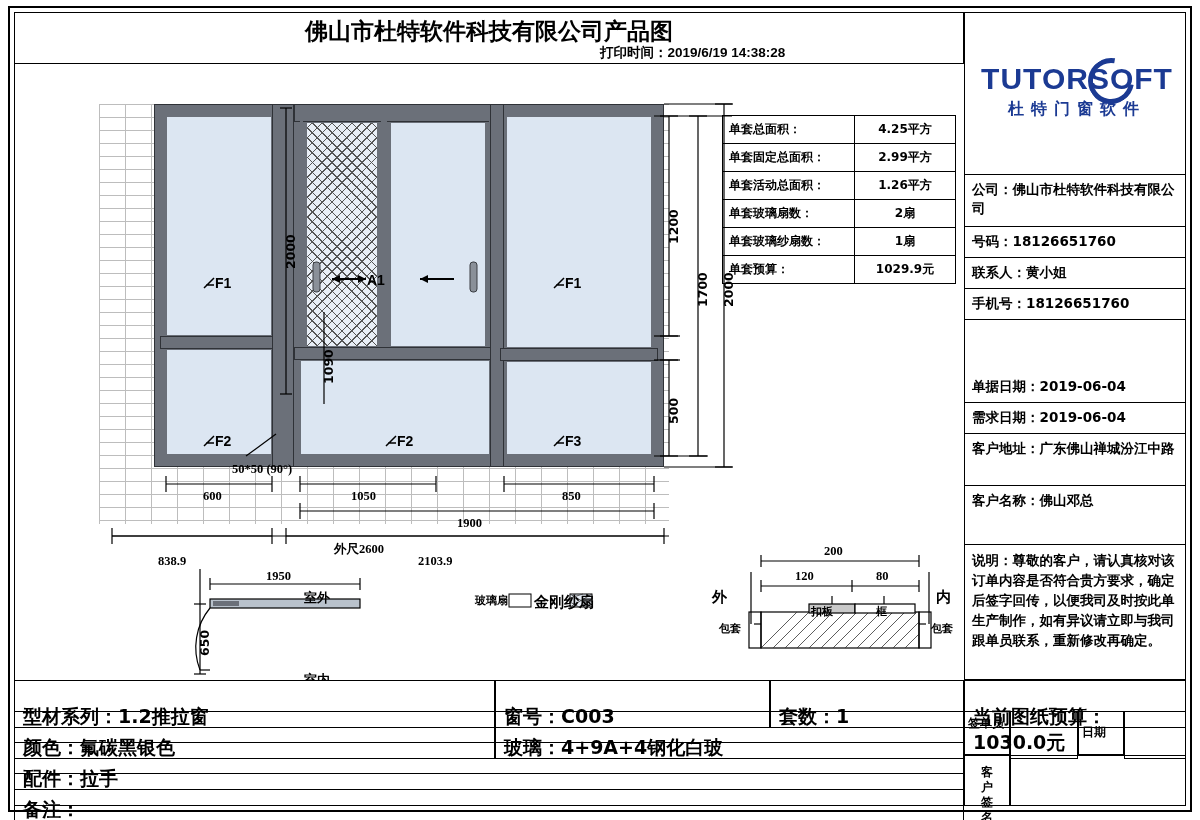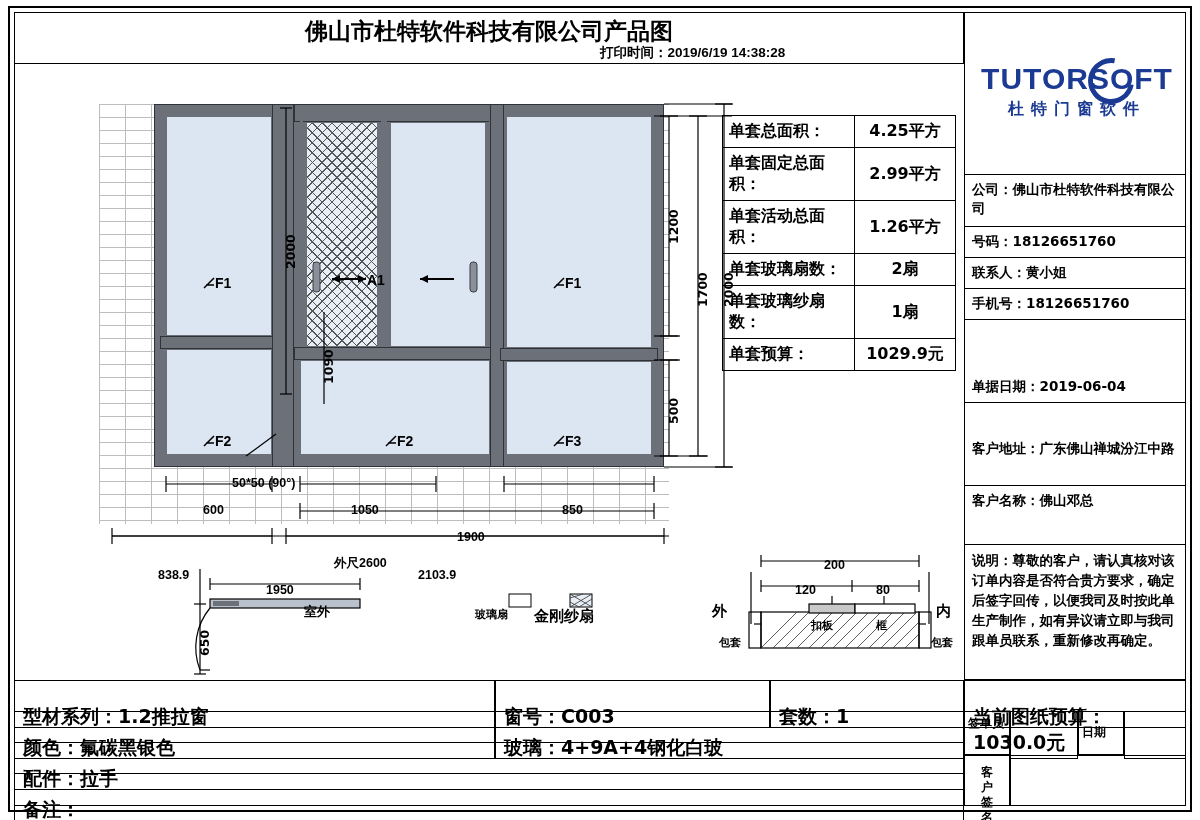--- a/index.html
+++ b/index.html
@@ -21,42 +21,42 @@
   #rightcol{left:964px;top:12px;width:222px;height:794px;border-left:1px solid #000;}
   #logobox{left:964px;top:12px;width:222px;height:163px;border-bottom:1px solid #000;}
   .logo-line1{position:absolute;left:972px;top:62px;width:210px;text-align:center;font-size:30px;font-weight:bold;color:#1b3a93;letter-spacing:1px;font-family:"Liberation Sans",sans-serif;}
   .logo-line2{position:absolute;left:972px;top:99px;width:210px;text-align:center;font-size:16px;font-weight:bold;color:#1b3a93;letter-spacing:7px;font-family:"DejaVu Sans",sans-serif;}
   .logo-swoosh{position:absolute;left:1088px;top:58px;width:36px;height:36px;border:5px solid #1b3a93;border-radius:50%;border-right-color:transparent;transform:rotate(-35deg);}
 
   .infocell{position:absolute;left:964px;width:222px;box-sizing:border-box;border-bottom:1px solid #000;padding:5px 8px 5px 8px;font-size:13.5px;font-weight:bold;line-height:19px;font-family:"DejaVu Sans",sans-serif;}
 
   
   #qtable{position:absolute;left:722px;top:115px;width:234px;border:1px solid #000;border-collapse:collapse;}
-  #qtable td{border:1px solid #000;font-size:16px;font-weight:bold;padding:5px 6px;font-family:"DejaVu Sans",sans-serif;}
+  #qtable td{border:1px solid #000;font-size:12px;font-weight:bold;padding:5px 6px;font-family:"DejaVu Sans",sans-serif;}
   #qtable td.v{text-align:center;width:88px;}
   .bcell{position:absolute;box-sizing:border-box;border:1px solid #000;font-size:19px;font-weight:bold;padding:23px 8px;font-family:"DejaVu Sans",sans-serif;}
 
   
   #draw{position:absolute;left:14px;top:64px;width:950px;height:616px;overflow:hidden;}
 
   
   .brick{position:absolute;background:
      repeating-linear-gradient(to bottom, #bdbdbd 0 1px, transparent 1px 13px),
      repeating-linear-gradient(to right, #bdbdbd 0 1px, transparent 1px 26px);
      background-color:#fff;}
 
   
   .frame{position:absolute;background:#6b7079;border:1px solid #2f3237;box-sizing:border-box;}
   .glass{position:absolute;background:#dce6f2;border:1px solid #6b7079;box-sizing:border-box;}
   .screenmesh{position:absolute;background:
      repeating-linear-gradient(45deg,#555 0 1px,transparent 1px 7px),
      repeating-linear-gradient(-45deg,#555 0 1px,transparent 1px 7px);
      background-color:#e8eef6;border:1px solid #6b7079;box-sizing:border-box;}
 
-  .dim{position:absolute;font-size:12.5px;font-weight:bold;font-family:Liberation Sans, sans-serif;margin-top:14px;}
+  .dim{position:absolute;font-size:12.5px;font-weight:bold;font-family:Liberation Serif, serif;}
   .dimv{position:absolute;font-size:12.5px;font-weight:bold;font-family:"DejaVu Sans",sans-serif;transform:rotate(-90deg);transform-origin:left top;}
   .lbl{position:absolute;font-size:14px;font-weight:bold;}
   svg{position:absolute;left:0;top:0;overflow:visible;}
 </style>
 </head>
 <body>
 
 <div id="sheet">
 
   <div class="brd" id="outer"></div>
@@ -72,20 +72,21 @@
   <div class="brd" id="logobox" style="border-top:none;border-right:none;border-left:none;"></div>
   <div class="logo-line1">TUTORSOFT</div>
   <div class="logo-swoosh"></div>
   <div class="logo-line2">杜特门窗软件</div>
 
   <div class="infocell" style="top:175px;height:52px;">公司：佛山市杜特软件科技有限公司</div>
   <div class="infocell" style="top:227px;height:31px;">号码：18126651760</div>
   <div class="infocell" style="top:258px;height:31px;">联系人：黄小姐</div>
   <div class="infocell" style="top:289px;height:31px;">手机号：18126651760</div>
   <div class="infocell" style="top:372px;height:31px;">单据日期：2019-06-04</div>
+  <div class="infocell" style="top:403px;height:31px;">需求日期：2019-06-04</div>
   <div class="infocell" style="top:434px;height:52px;">客户地址：广东佛山禅城汾江中路</div>
   <div class="infocell" style="top:486px;height:59px;">客户名称：佛山邓总</div>
   <div class="infocell" style="top:545px;height:135px;white-space:normal;line-height:20px;">说明：尊敬的客户，请认真核对该订单内容是否符合贵方要求，确定后签字回传，以便我司及时按此单生产制作，如有异议请立即与我司跟单员联系，重新修改再确定。</div>
 
   <table id="qtable">
     <tbody>
         <tr>
           <td>单套总面积：</td>
           <td class="v">4.25平方</td>
         </tr>

